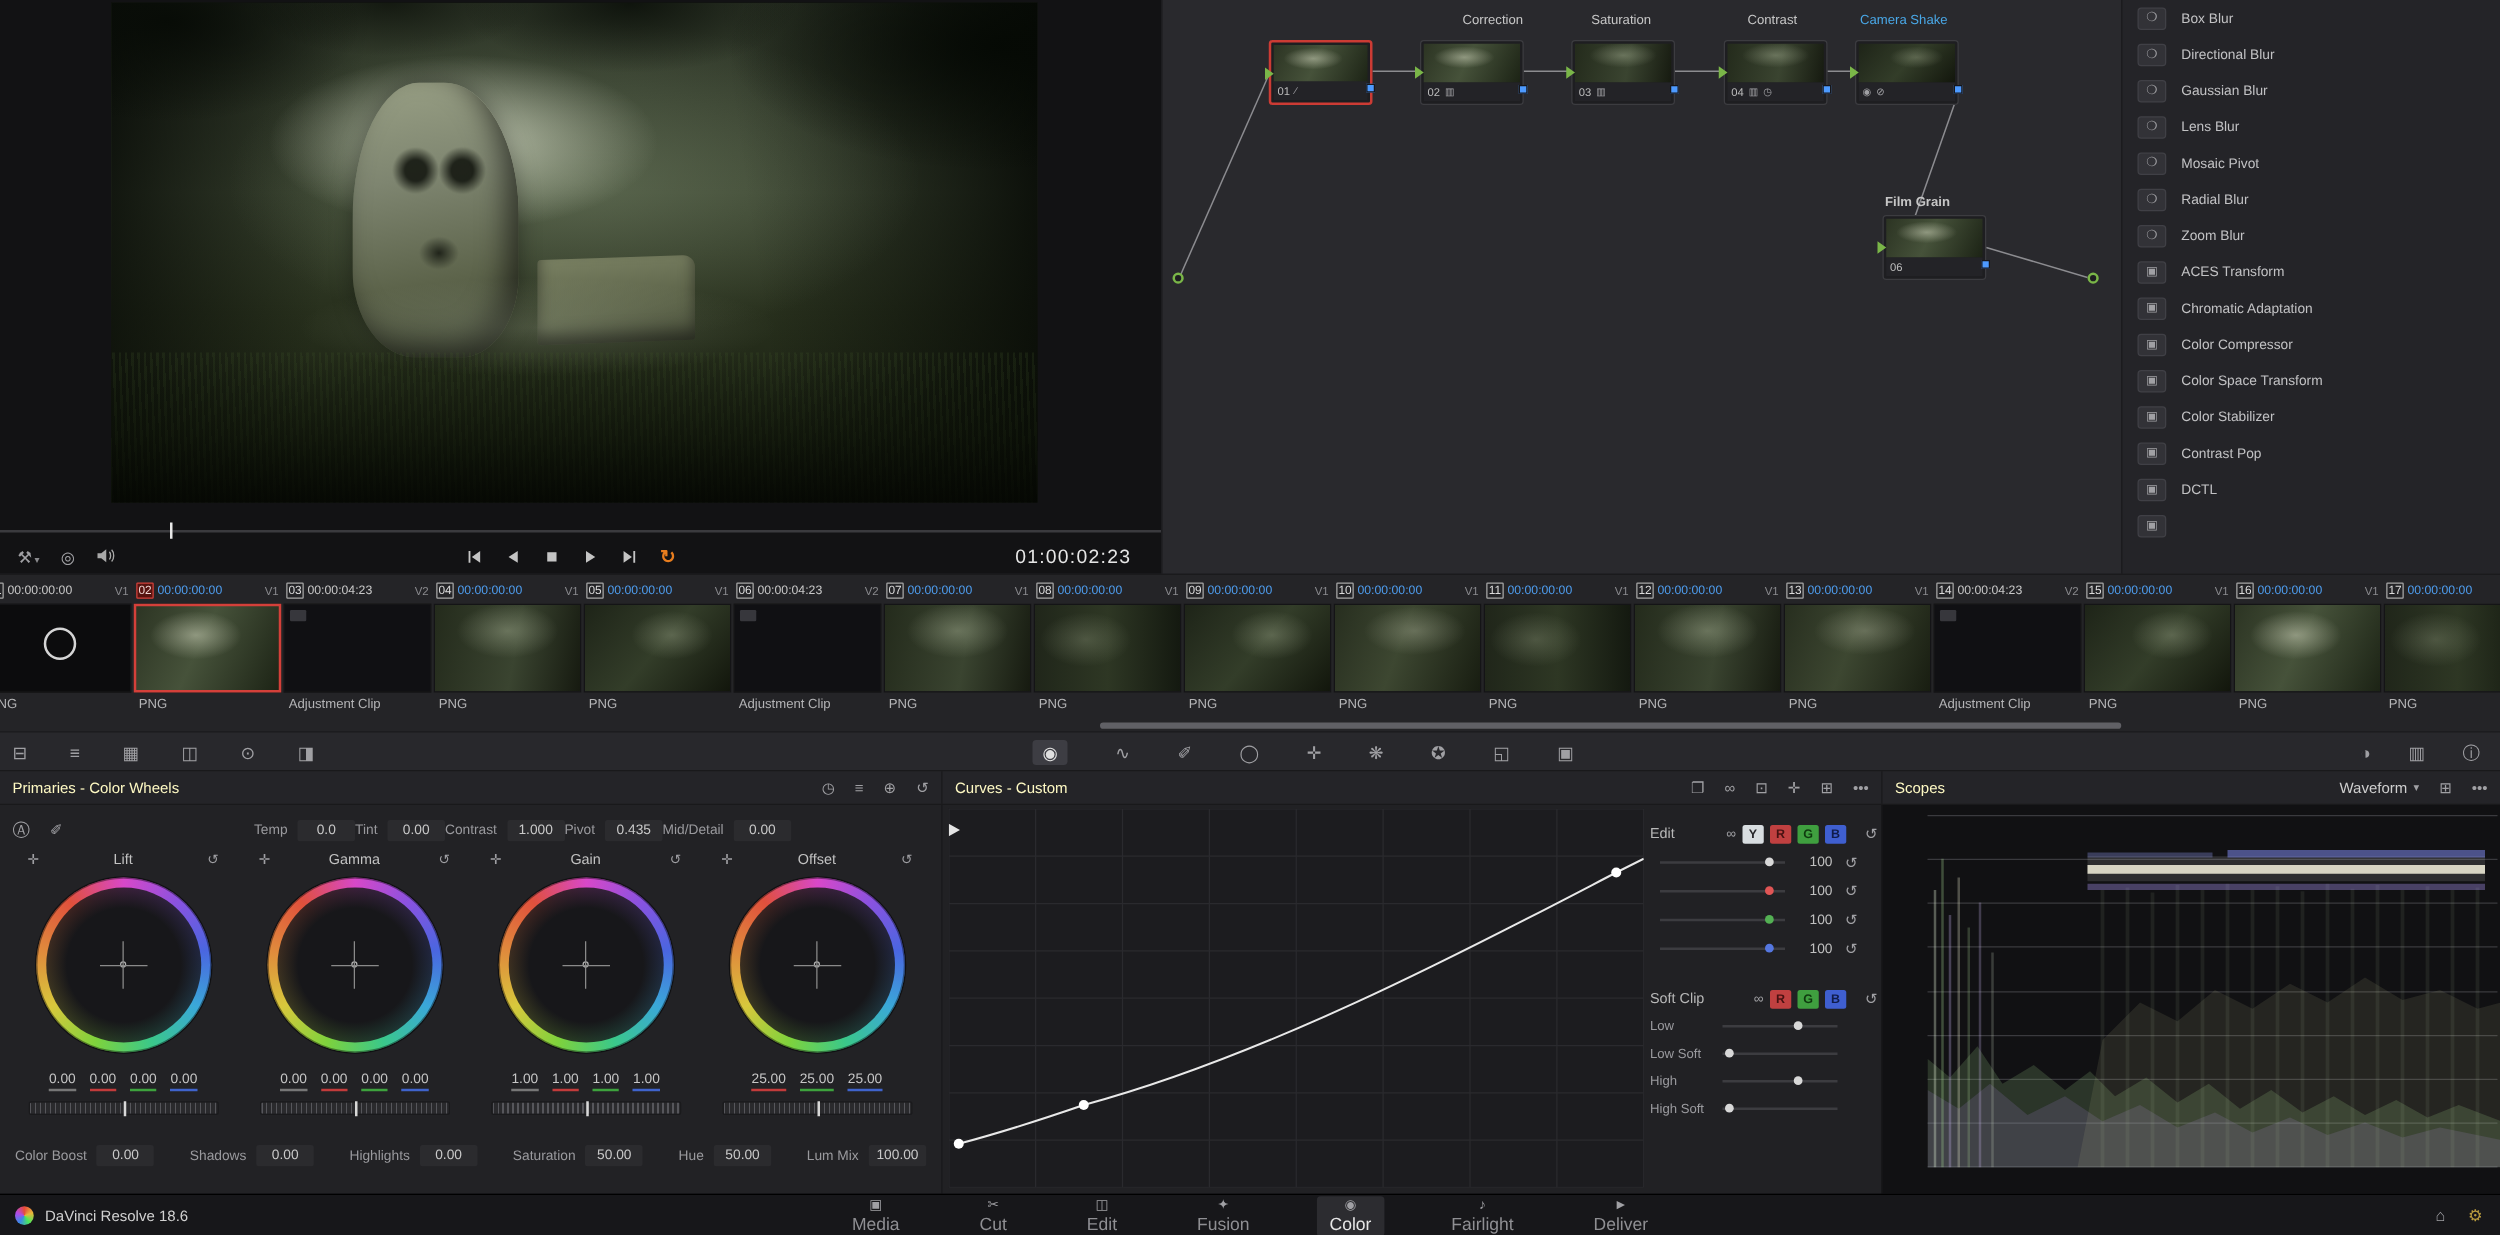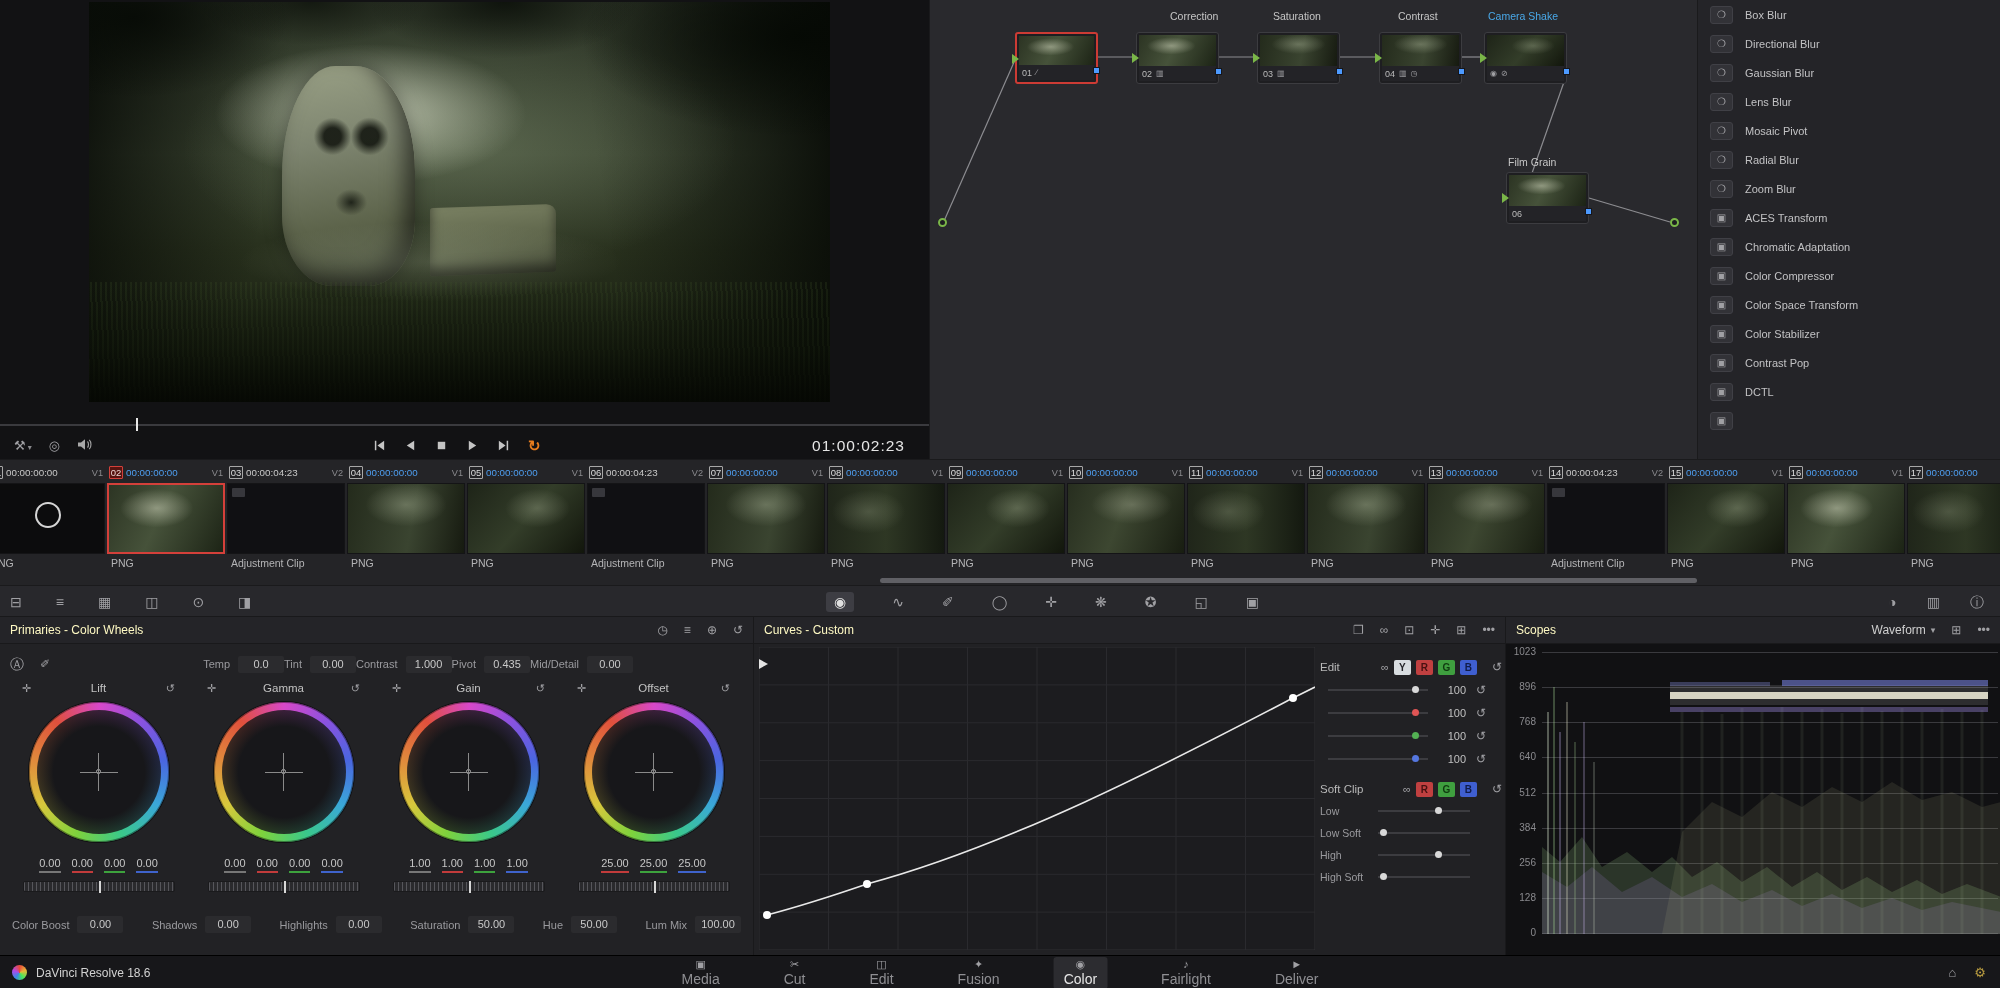--- a/index.html
+++ b/index.html
@@ -161,21 +161,21 @@
   .ch-Y { background:#d8dde0; color:#26262a; }
   .ch-R { background:#c04040; color:#471111; }
   .ch-G { background:#3f9f3f; color:#0f3a0f; }
   .ch-B { background:#3f5fd0; color:#101c4a; }
   .ec-track { position:relative; width:100px; height:2px; background:#3c3c40; margin-left:8px; cursor:ew-resize; }
   .ec-knob { position:absolute; top:-3px; width:7px; height:7px; border-radius:50%; background:#d8d8d8; }
   .k-w { background:#d8d8d8; } .k-r { background:#e05555; } .k-g { background:#53b053; } .k-b { background:#5577e0; }
   .ec-track .ec-knob { left:calc(87% - 3px); }
   .ec-val { width:30px; text-align:right; font-size:11px; color:#c0c0c0; margin-left:8px; }
   .ec-row .reset { margin-left:10px; font-size:12px; cursor:pointer; }
-  .ec-softhead { margin-top:8px; height:22px; }
+  .ec-softhead { margin-top:18px; height:22px; }
   .ec-soft { height:22px; }
   .ec-slabel { width:58px; font-size:10.5px; color:#9a9a9e; }
   .ec-strack { position:relative; width:92px; height:2px; background:#3c3c40; cursor:ew-resize; }
   .ec-strack .ec-knob { top:-3px; }
   .kp-a { left:calc(65% - 3px); } .kp-b { left:2px; }
 
   
   .scopespanel { position:absolute; left:1505px; top:644px; width:495px; height:311px; background:#111113; border-left:1px solid #19191b; }
   .scale { position:absolute; left:0; top:0; width:32px; height:100%; }
   .scale span { position:absolute; right:2px; font-size:10px; color:#8a8a8e; }
@@ -318,21 +318,21 @@
     <div class="node-label accent" style="left:558px; top:10px;">Camera Shake</div>
     <div class="node" style="left:554px; top:32px;">
       <div class="node-thumb t-j3"></div>
       <div class="node-strip">
           <span class="icon">◉</span>
           <span class="icon">⊘</span>
         </div>
       <div class="n-in"></div>
       <div class="n-out"></div>
     </div>
-    <div class="node-label" style="left:578px; top:156px;">Film Grain</div>
+    <div class="node-label" style="left:578px; top:156px;font-weight:bold;">Film Grain</div>
     <div class="node" style="left:576px; top:172px;">
       <div class="node-thumb t-j1"></div>
       <div class="node-strip">
           <span>06</span>
         </div>
       <div class="n-in"></div>
       <div class="n-out"></div>
     </div>
   </div>
 
@@ -931,41 +931,20 @@
           <span class="ec-slabel">High Soft</span>
           <span class="ec-strack">
             <span class="ec-knob k-w kp-b"></span>
           </span>
         </div>
 
     </div>
   </div>
 
   <div class="scopespanel">
-    <div class="scale">
-
-        <span>1023</span>
-
-        <span>896</span>
-
-        <span>768</span>
-
-        <span>640</span>
-
-        <span>512</span>
-
-        <span>384</span>
-
-        <span>256</span>
-
-        <span>128</span>
-
-        <span>0</span>
-
-    </div>
     <div class="gls">
       <div></div>
         <div></div>
         <div></div>
         <div></div>
         <div></div>
         <div></div>
         <div></div>
         <div></div>
         <div></div>

